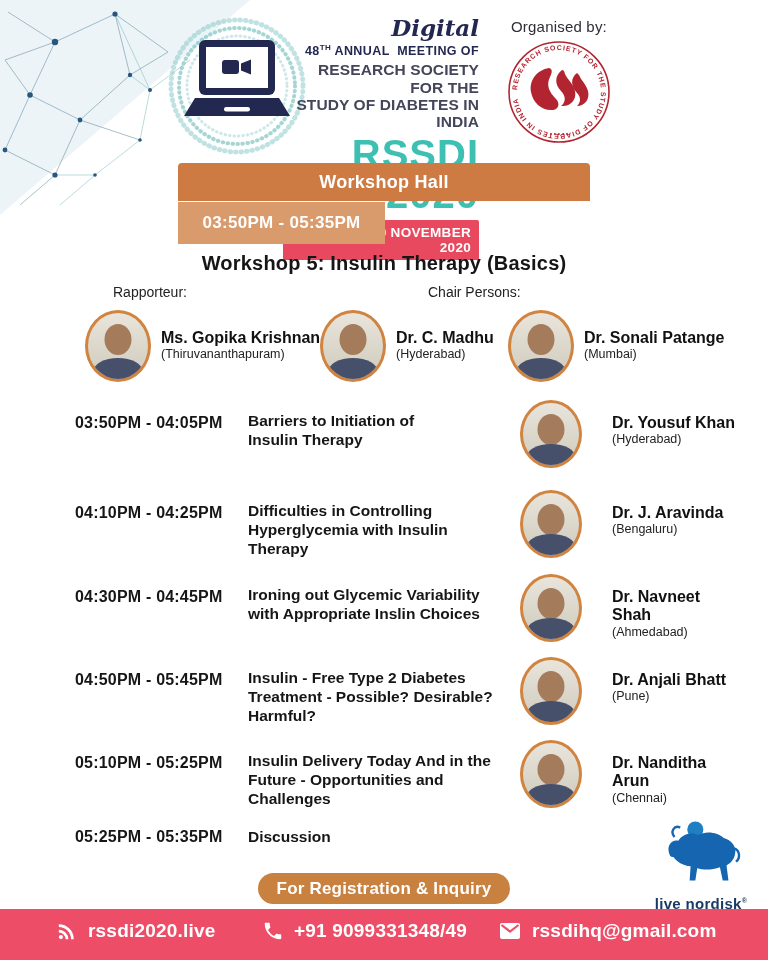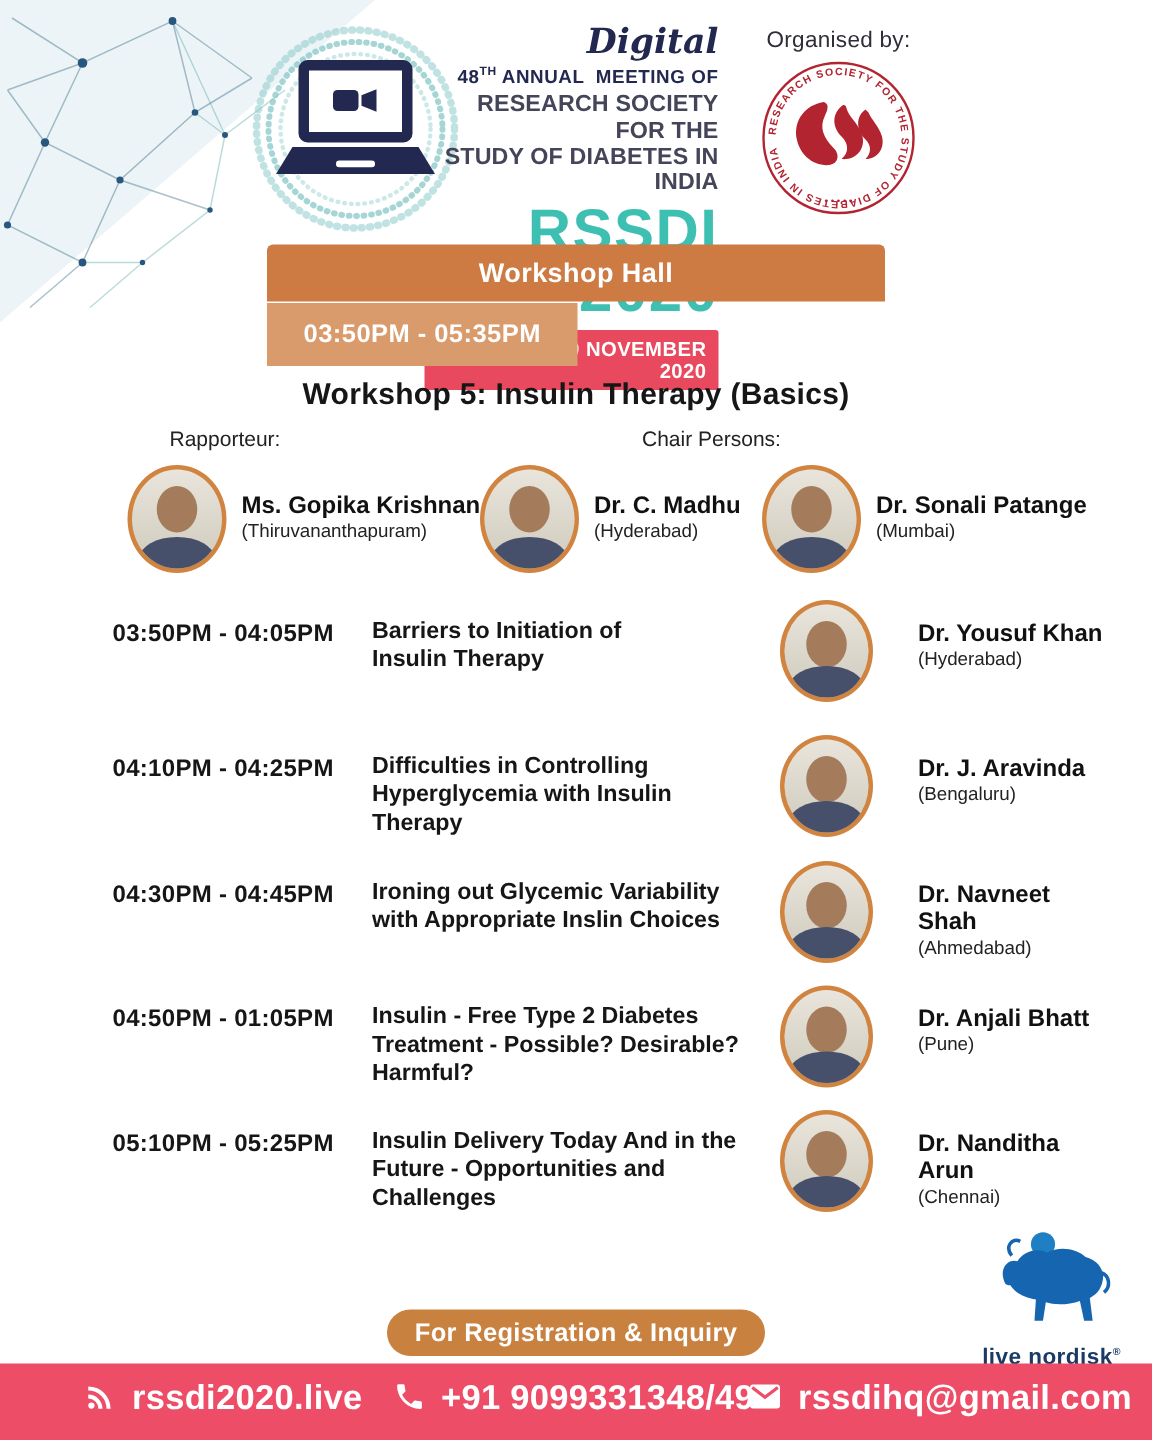--- a/index.html
+++ b/index.html
@@ -64,21 +64,21 @@
   .r1{height:90px}.r2{height:84px}.r3{height:83px}.r4{height:83px}.r5{height:86px}
   .r6{height:36px}.r6 .time,.r6 .title{padding-top:4px}
 
   
   .reg-btn{position:absolute;left:258px;top:873px;width:252px;height:31px;background:var(--button-orange);border:none;border-radius:16px;
     color:#fff;font-family:Liberation Sans, sans-serif;font-weight:bold;font-size:17px;letter-spacing:.2px;cursor:pointer}
   .novo{position:absolute;left:648px;top:820px;width:106px;text-align:center}
   .novo-name{font-size:15px;font-weight:bold;color:var(--novo-text);letter-spacing:.3px;margin-top:1px}
   .novo-name sup{font-size:7px}
   .footerbar{position:absolute;left:0;top:909px;width:768px;height:51px;background:var(--footer-pink)}
-  .fitem{position:absolute;top:0;height:44px;display:flex;align-items:center;gap:10px;color:#fff;font-weight:bold;font-size:23px;letter-spacing:.2px;cursor:pointer}
+  .fitem{position:absolute;top:0;height:44px;display:flex;align-items:center;gap:10px;color:#fff;font-weight:bold;font-size:19px;letter-spacing:.2px;cursor:pointer}
   .fitem svg{flex:0 0 auto}
   .f-web{left:55px}.f-phone{left:262px}.f-mail{left:498px}
   .mail-flap{stroke:var(--footer-pink);stroke-width:2.2;fill:none}
 </style>
 </head>
 <body>
 
 <div id="page">
 
   <svg class="deco" viewBox="0 0 250 215">
@@ -213,21 +213,21 @@
       <div class="title">Ironing out Glycemic Variability
 with Appropriate Inslin Choices</div>
         <div></div>
       <div class="photo"></div>
       <div class="sp">
           <div class="name">Dr. Navneet Shah</div>
         <div class="city">(Ahmedabad)</div>
         </div>
     </div>
     <div class="srow r4">
-      <div class="time">04:50PM - 01:05PM</div>
+      <div class="time">04:50PM - 05:45PM</div>
       <div class="title">Insulin - Free Type 2 Diabetes
 Treatment - Possible? Desirable?
 Harmful?</div>
         <div></div>
       <div class="photo"></div>
       <div class="sp">
           <div class="name">Dr. Anjali Bhatt</div>
         <div class="city">(Pune)</div>
         </div>
     </div>
@@ -235,20 +235,27 @@
       <div class="time">05:10PM - 05:25PM</div>
       <div class="title">Insulin Delivery Today And in the
 Future - Opportunities and
 Challenges</div>
         <div></div>
       <div class="photo"></div>
       <div class="sp">
           <div class="name">Dr. Nanditha Arun</div>
         <div class="city">(Chennai)</div>
         </div>
+    </div>
+    <div class="srow r6">
+      <div class="time">05:25PM - 05:35PM</div>
+      <div class="title">Discussion</div>
+        <div></div>
+        <div></div>
+        <div></div>
     </div>
   </div>
 
   <button class="reg-btn">For Registration &amp; Inquiry</button>
 
   <div class="novo">
     <svg width="92" height="70" viewBox="0 0 96 74">
       <circle cx="42" cy="10" r="8.5" fill="#1e7fc2"></circle>
       <path fill="#1565b0" d="M14,34 C12,26 18,20 24,22 C28,15 38,12 45,16 C53,11 66,13 72,19 C80,21 86,28 84,36 C83,42 79,46 75,48 L77,64 L71,64 L68,50 C60,53 50,53 44,51 L42,64 L36,64 L37,49 C29,48 22,44 19,39 C15,39 15,37 14,34 Z"></path>
       <path d="M83,30 C89,32 90,40 85,44" stroke="#1565b0" stroke-width="2.5" fill="none"></path>

